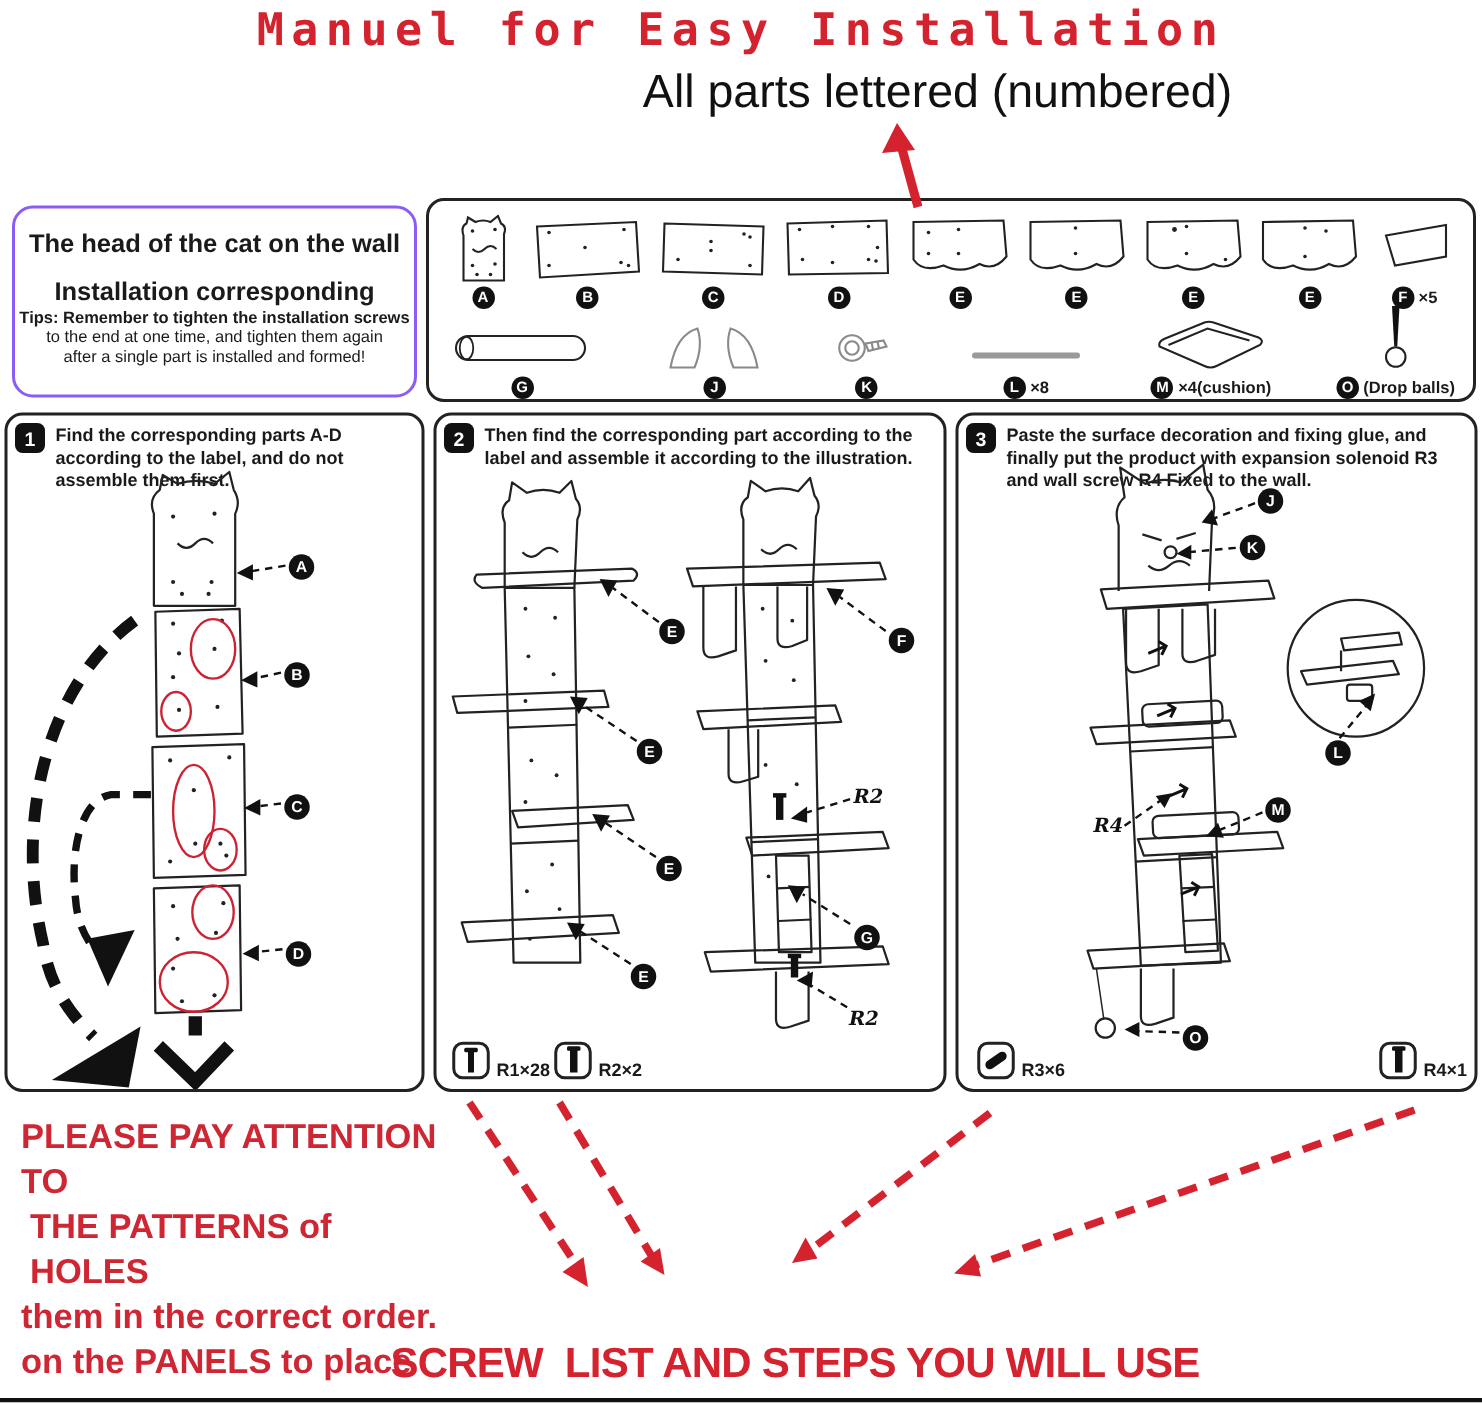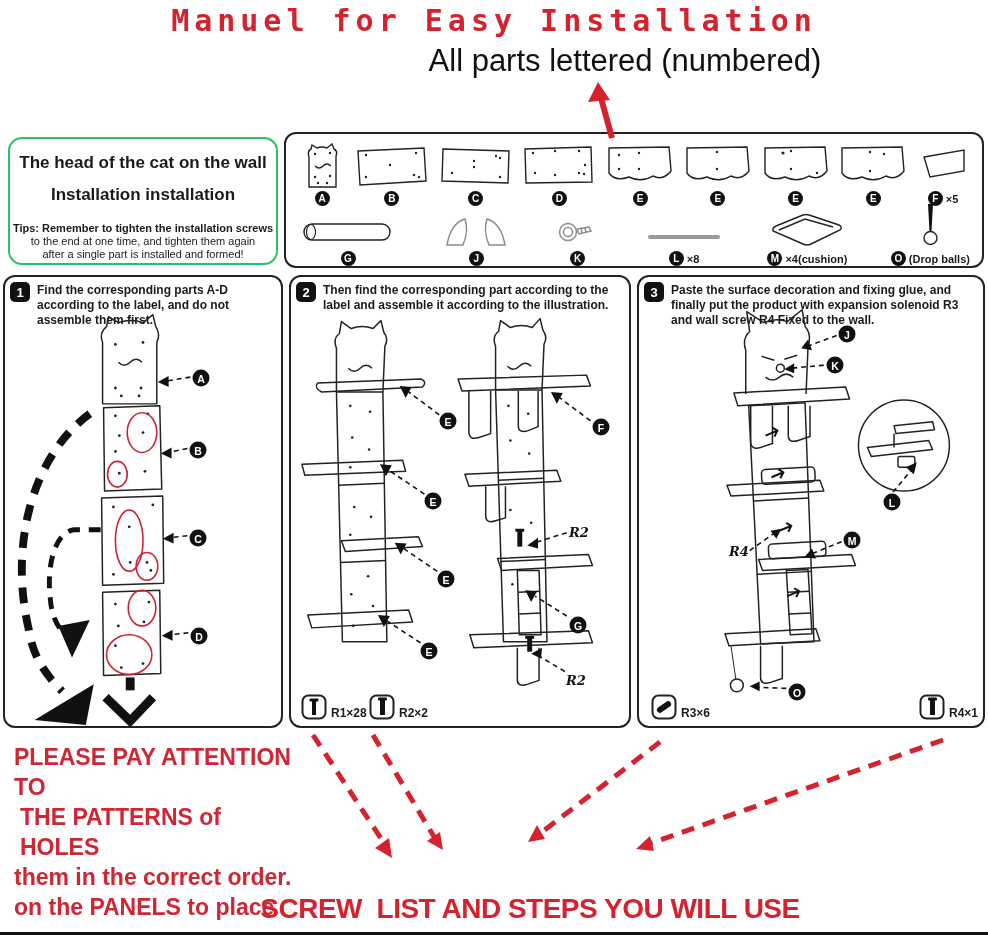--- a/index.html
+++ b/index.html
@@ -8,24 +8,24 @@
 
   
   .title { position:absolute; top:3px; left:0; width:100%; text-align:center;
            font-family:"DejaVu Sans Mono", monospace; font-weight:bold;
            font-size:30px; letter-spacing:5px; color:#d4232e; }
   .subtitle { position:absolute; top:43px; left:262px; width:726px; text-align:center;
               font-size:31px; color:#111; }
 
   
   .info-box { position:absolute; left:8px; top:137px; width:270px; height:128px;
-              border:2px solid #22c55e; border-radius:14px; text-align:center; padding-top:14px; }
+              border:2px solid #8b5cf6; border-radius:14px; text-align:center; padding-top:14px; }
   .info-heading { font-size:17px; font-weight:bold; }
   .info-subheading { font-size:17px; font-weight:bold; margin-top:12px; }
-  .tips { margin-top:17px; font-size:11px; line-height:1.18; }
+  .tips { margin-top:1px; font-size:11px; line-height:1.18; }
   .tips .b { font-weight:bold; }
 
   .parts-box { position:absolute; left:284px; top:132px; width:700px; height:136px;
                border:2px solid #222; border-radius:12px; padding:6px 12px 0 12px; }
   .prow { display:flex; justify-content:space-between; align-items:flex-end; }
   .prow1 { height:66px; }
   .prow2 { height:58px; margin-top:2px; }
   .part { display:flex; flex-direction:column; align-items:center; gap:2px; }
   .plabel { display:flex; align-items:center; gap:3px; font-size:11px; font-weight:bold; white-space:nowrap; }
   .pb { width:15px; height:15px; border-radius:50%; background:#111; color:#fff;
@@ -64,21 +64,21 @@
 </head>
 <body>
 
 <div class="page">
 
   <div class="title">Manuel for Easy Installation</div>
   <div class="subtitle">All parts lettered (numbered)</div>
 
   <div class="info-box">
     <div class="info-heading">The head of the cat on the wall</div>
-    <div class="info-subheading">Installation installation</div>
+    <div class="info-subheading">Installation corresponding</div>
     <div class="tips">
       <div class="b">Tips: Remember to tighten the installation screws</div>
       <div>to the end at one time, and tighten them again</div>
       <div>after a single part is installed and formed!</div>
     </div>
   </div>
 
   <div class="parts-box">
     <div class="prow prow1">
       <div class="part">

